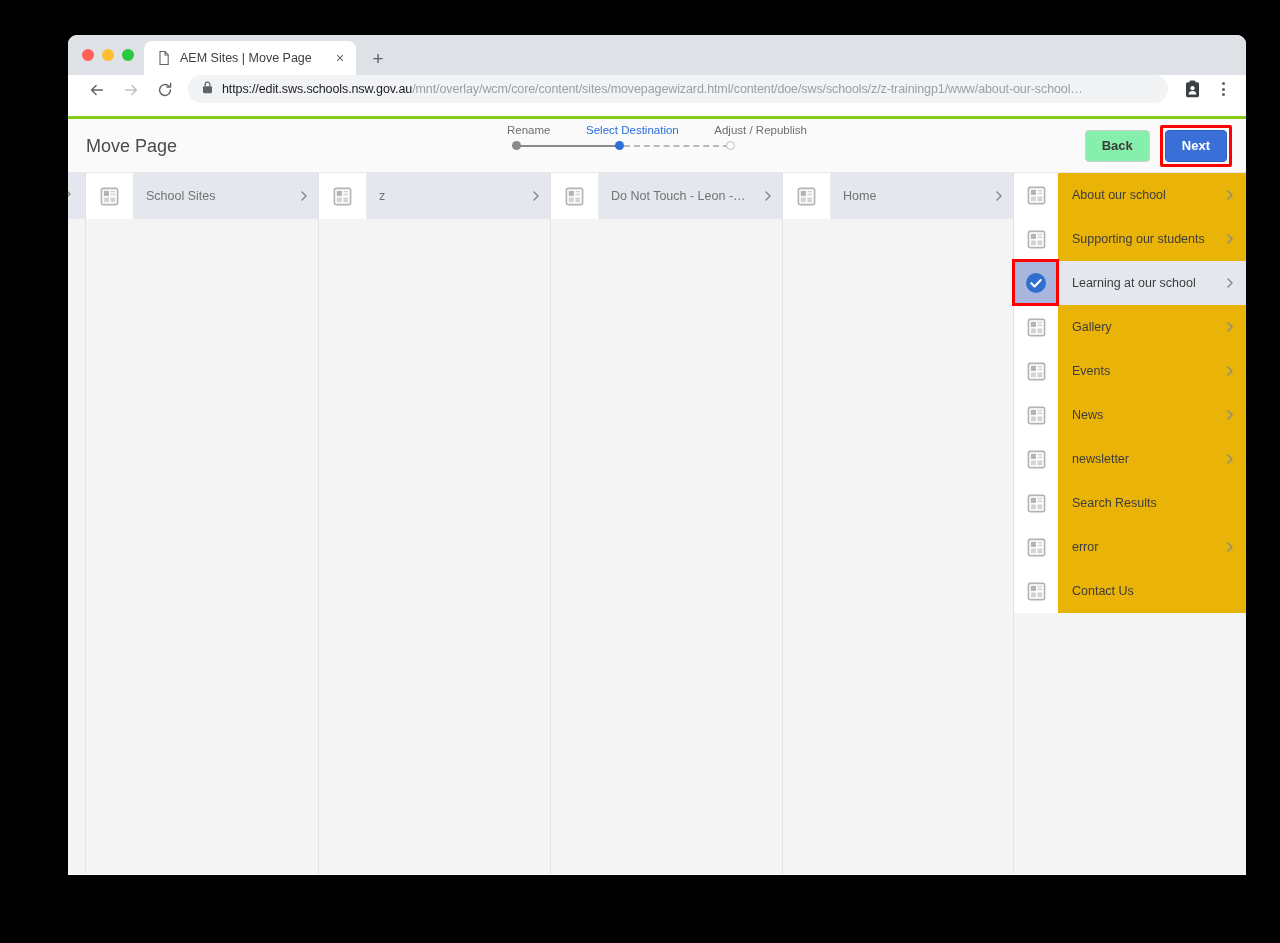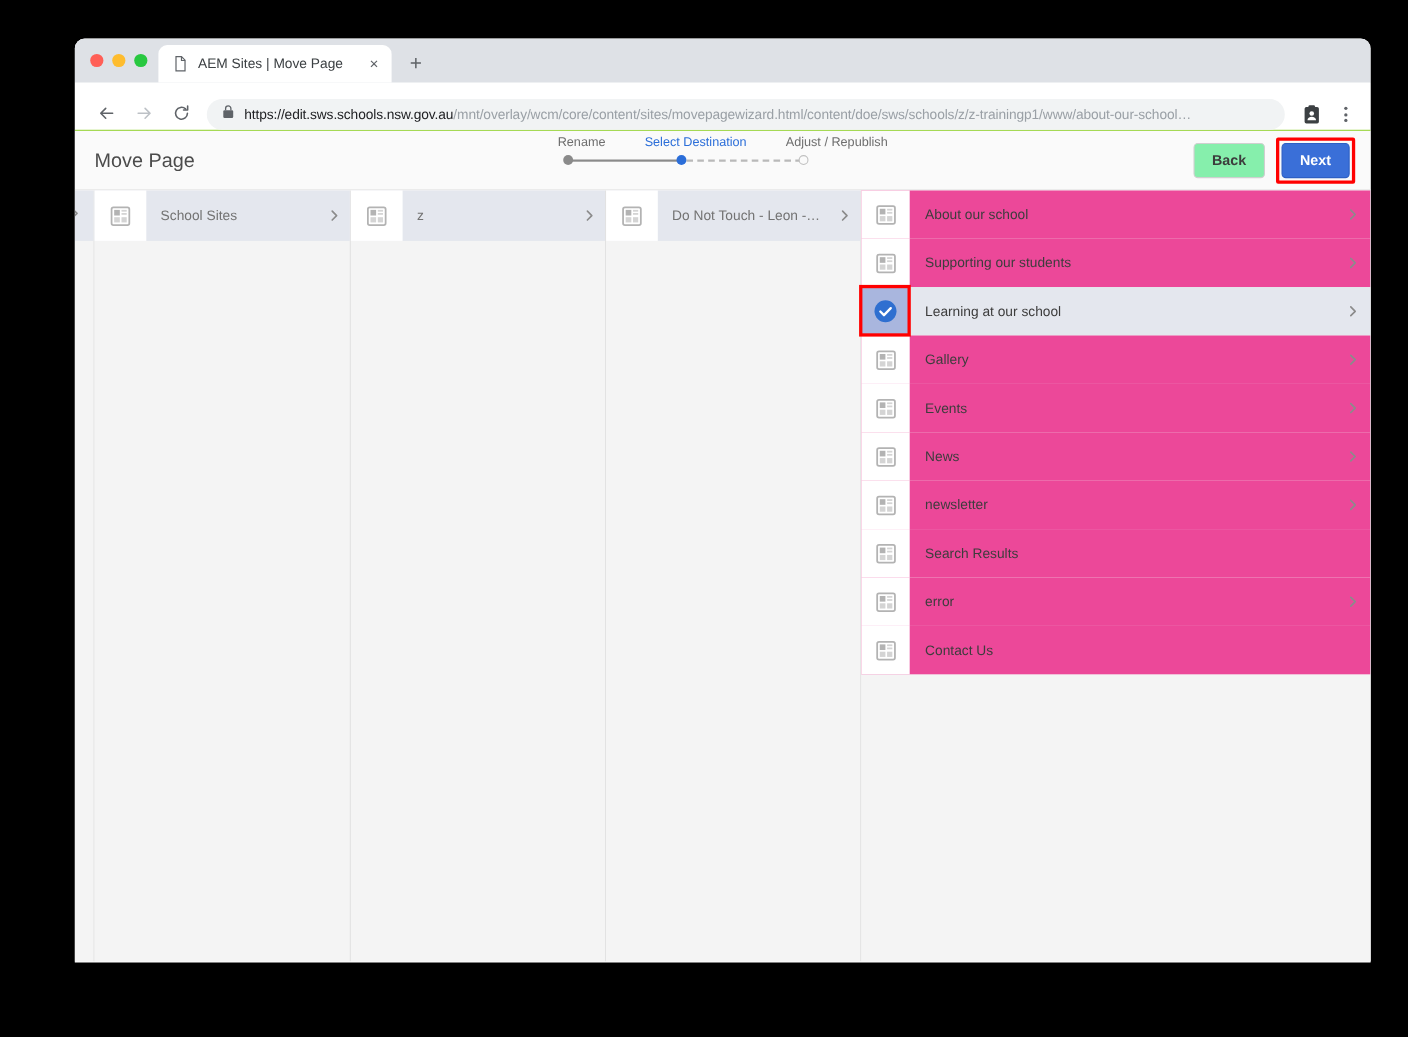--- a/index.html
+++ b/index.html
@@ -61,24 +61,24 @@
   .new-tab {
     width: 28px; height: 28px; margin: 0 0 3px 8px;
     display: flex; align-items: center; justify-content: center;
     color: #5f6368; font-size: 19px; line-height: 1; font-weight: 300;
   }
 
   
   .omnibox-row {
     height: 44px;
     background: #ffffff;
-    display: flex; align-items: flex-end;
+    display: flex; align-items: flex-start;
     padding: 0 10px 0 14px;
     gap: 4px;
-    border-bottom: 1px solid #84cc16;
+    border-bottom: 3px solid #84cc16;
   }
   .nav-btn {
     width: 30px; height: 30px;
     display: flex; align-items: center; justify-content: center;
     color: #5f6368;
     border-radius: 50%;
   }
   .nav-btn.disabled { color: #bdc1c6; }
   .nav-btn svg { display: block; }
   .omnibox {
@@ -229,21 +229,21 @@
   
   .col-list {
     flex: 1 1 auto;
     background: #f4f4f4;
     border-right: none;
     position: relative;
   }
   .list-row {
     height: 44px;
     display: flex; align-items: center;
-    background: #ec4899;
+    background: #eab308;
   }
   .list-row.selected { background: #e4e7ee; }
   .row-icon-cell {
     width: 44px; height: 44px;
     flex: 0 0 44px;
     background: #ffffff;
     display: flex; align-items: center; justify-content: center;
   }
   .list-row.selected .row-icon-cell { background: #a9b6de; }
   .row-label {
@@ -433,20 +433,40 @@
           </div>
           <div class="col-label">Do Not Touch - Leon - ...</div>
           <div class="chev">
             <svg width="14" height="14" viewBox="0 0 14 14">
                 <path d="M5 3l4 4-4 4" fill="none" stroke="currentColor" stroke-width="1.5" stroke-linecap="round" stroke-linejoin="round"></path>
               </svg>
           </div>
         </div>
       </div>
 
+      <div class="col" style="width:231px">
+        <div class="col-header">
+          <div class="col-icon-cell page-icon">
+            <svg width="19" height="19" viewBox="0 0 20 20">
+                <rect x="1.5" y="1.5" width="17" height="17" rx="1.8" fill="none" stroke="#b3b3b3" stroke-width="1.7"></rect>
+                <rect x="4" y="4" width="5.4" height="5.4" fill="#b3b3b3"></rect>
+                <rect x="11" y="4" width="5" height="1.7" fill="#d4d4d4"></rect>
+                <rect x="11" y="7" width="5" height="1.7" fill="#d4d4d4"></rect>
+                <rect x="4" y="11" width="5.4" height="5" fill="#d4d4d4"></rect>
+                <rect x="11" y="11" width="5" height="5" fill="#d4d4d4"></rect>
+              </svg>
+          </div>
+          <div class="col-label">Home</div>
+          <div class="chev">
+            <svg width="14" height="14" viewBox="0 0 14 14">
+                <path d="M5 3l4 4-4 4" fill="none" stroke="currentColor" stroke-width="1.5" stroke-linecap="round" stroke-linejoin="round"></path>
+              </svg>
+          </div>
+        </div>
+      </div>
 
       <div class="col col-list">
         <div id="list-rows">
             <div class="list-row">
               <div class="row-icon-cell">
                 <svg width="19" height="19" viewBox="0 0 20 20">
                   <rect x="1.5" y="1.5" width="17" height="17" rx="1.8" fill="none" stroke="#b3b3b3" stroke-width="1.7"></rect>
                   <rect x="4" y="4" width="5.4" height="5.4" fill="#b3b3b3"></rect>
                   <rect x="11" y="4" width="5" height="1.7" fill="#d4d4d4"></rect>
                   <rect x="11" y="7" width="5" height="1.7" fill="#d4d4d4"></rect>

